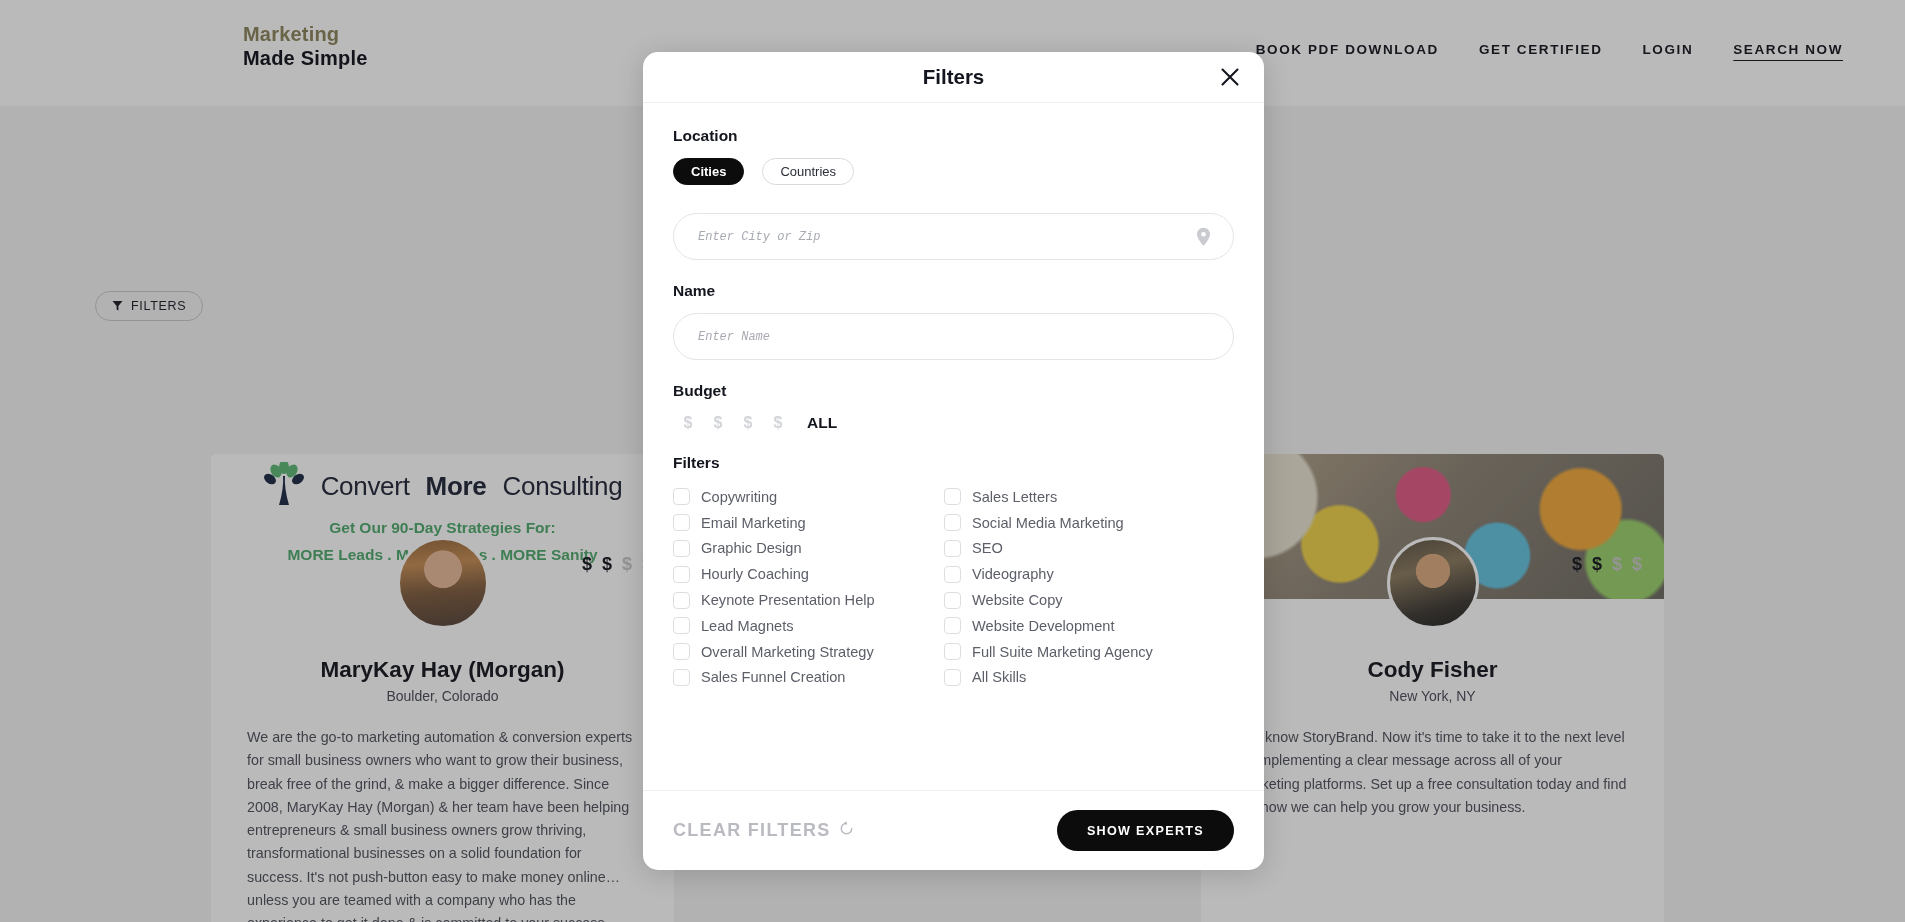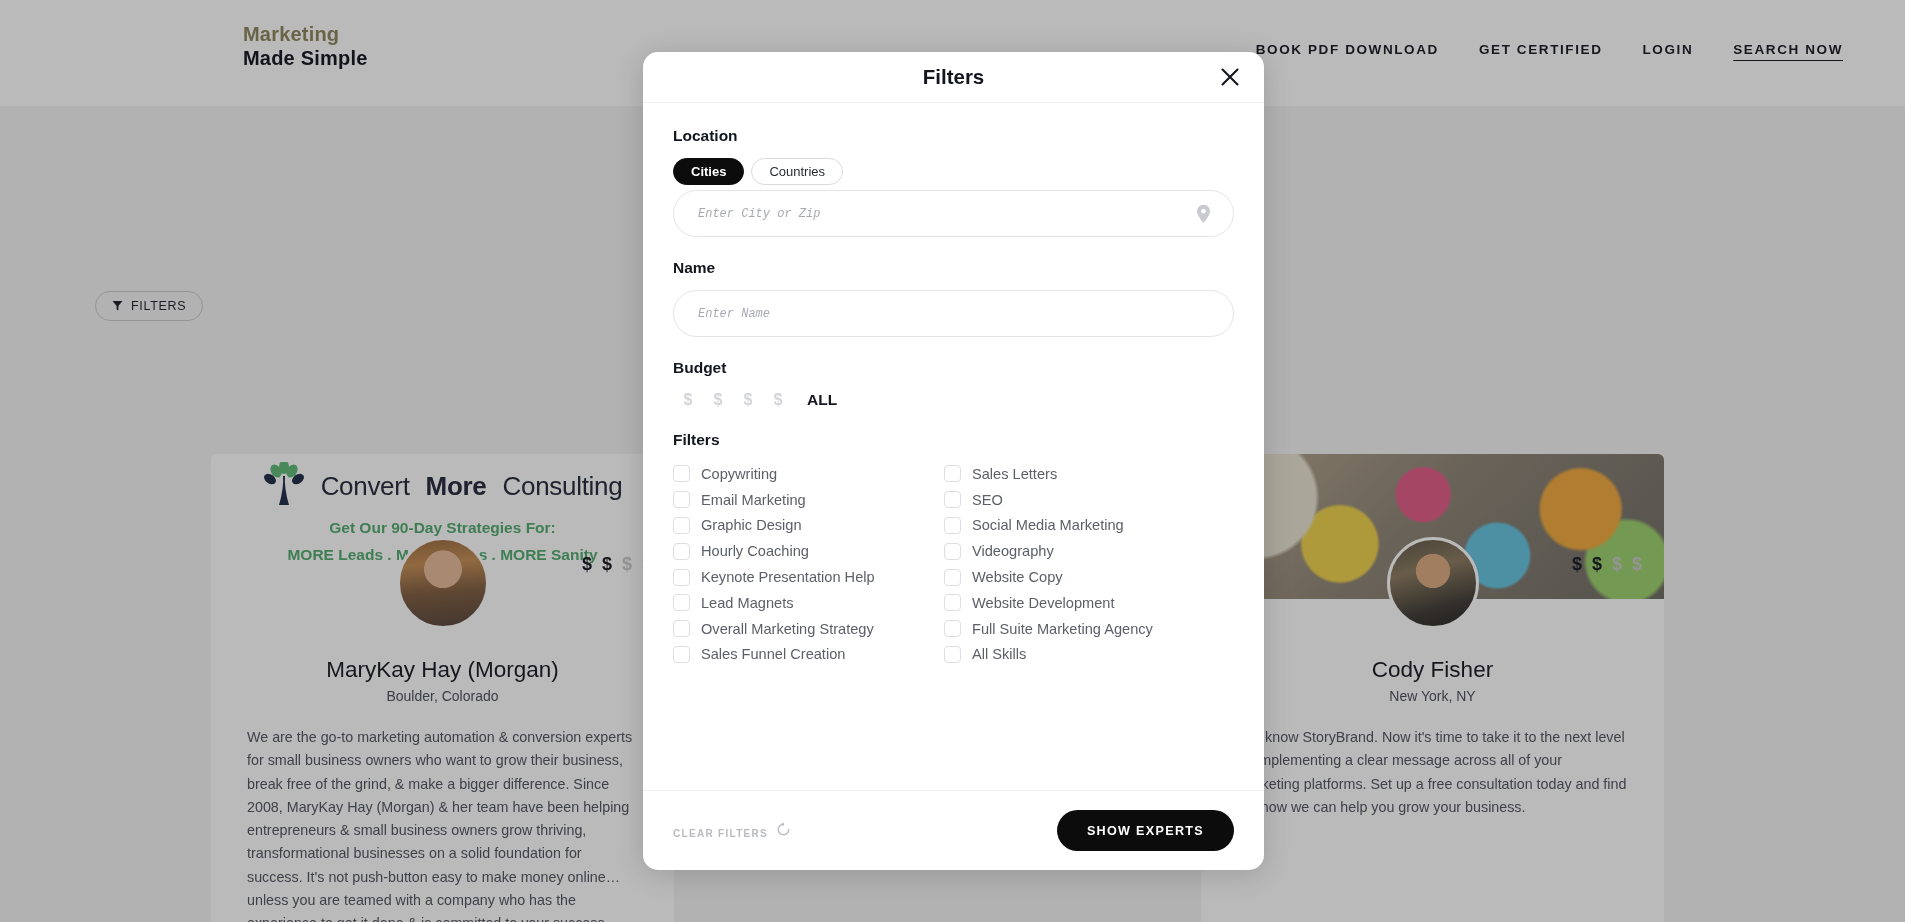--- a/index.html
+++ b/index.html
@@ -129,21 +129,21 @@
   .price-row {
     position: absolute; right: 22px; top: 100px;
     display: flex; gap: 10px;
     font-size: 18px; font-weight: bold;
   }
   .price-row .on  { color: #14161f; }
   .price-row .off { color: #c9c9c9; }
 
   .card-name {
     margin-top: 58px; text-align: center;
-    font-size: 22.5px; font-weight: normal; color: #14161f;
+    font-size: 22.5px; font-weight: bold; color: #14161f;
   }
   .card-loc {
     margin-top: 5px; text-align: center;
     font-size: 14px; color: #4a4d58;
   }
   .card-desc {
     margin: 22px 36px 0 36px;
     font-size: 14.3px; line-height: 1.63; color: #4f525c;
   }
 
@@ -182,21 +182,21 @@
   #modal-body {
     flex: 1 1 auto;
     padding: 24px 30px 0 30px;
     overflow: hidden;
   }
   .section-label {
     font-size: 15.5px; font-weight: bold; color: #14161f;
   }
   #location-label { margin-bottom: 13px; }
 
-  .toggle-row { display: flex; gap: 7px; margin-bottom: 5px; }
+  .toggle-row { display: flex; gap: 18px; margin-bottom: 28px; }
   .toggle-btn {
     height: 27px; padding: 0 17px;
     border-radius: 999px;
     font-size: 13px; cursor: pointer;
     display: flex; align-items: center;
     font-family: "Liberation Sans", sans-serif;
   }
   .toggle-btn.active {
     background: #0c0c0c; color: #ffffff;
     border: 1px solid #0c0c0c; font-weight: bold;
@@ -265,21 +265,21 @@
   #modal-footer {
     flex: 0 0 80px;
     border-top: 1px solid #eceef0;
     padding: 0 30px;
     display: flex; align-items: center; justify-content: space-between;
   }
   #clear-filters {
     display: flex; align-items: flex-end; gap: 8px;
     background: none; border: none; cursor: pointer;
     font-family: "Liberation Sans", sans-serif;
-    font-size: 10px; font-weight: bold; letter-spacing: 1.3px;
+    font-size: 18px; font-weight: bold; letter-spacing: 1.3px;
     color: #b9bbc1;
   }
   #show-experts {
     height: 41px; padding: 0 30px;
     background: #0c0c0c; color: #ffffff;
     border: none; border-radius: 999px; cursor: pointer;
     font-family: "Liberation Sans", sans-serif;
     font-size: 12.6px; font-weight: bold; letter-spacing: 1.3px;
   }
 </style>
@@ -443,25 +443,25 @@
         </label>
       </div>
 
       <div>
         <label class="skill">
           <span class="cbox"></span>
           <span class="skill-label">Sales Letters</span>
         </label>
         <label class="skill">
           <span class="cbox"></span>
+          <span class="skill-label">Social Media Marketing</span>
+        </label>
+        <label class="skill">
+          <span class="cbox"></span>
           <span class="skill-label">SEO</span>
-        </label>
-        <label class="skill">
-          <span class="cbox"></span>
-          <span class="skill-label">Social Media Marketing</span>
         </label>
         <label class="skill">
           <span class="cbox"></span>
           <span class="skill-label">Videography</span>
         </label>
         <label class="skill">
           <span class="cbox"></span>
           <span class="skill-label">Website Copy</span>
         </label>
         <label class="skill">

